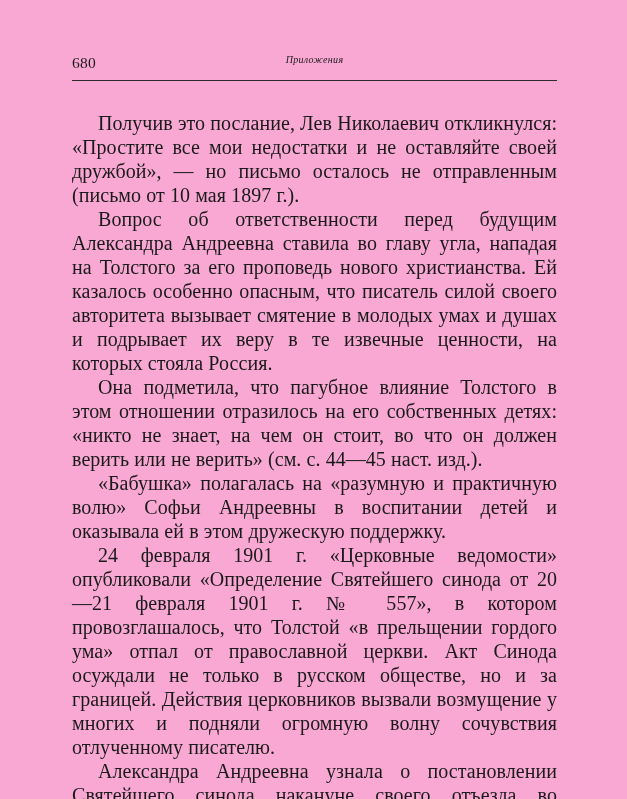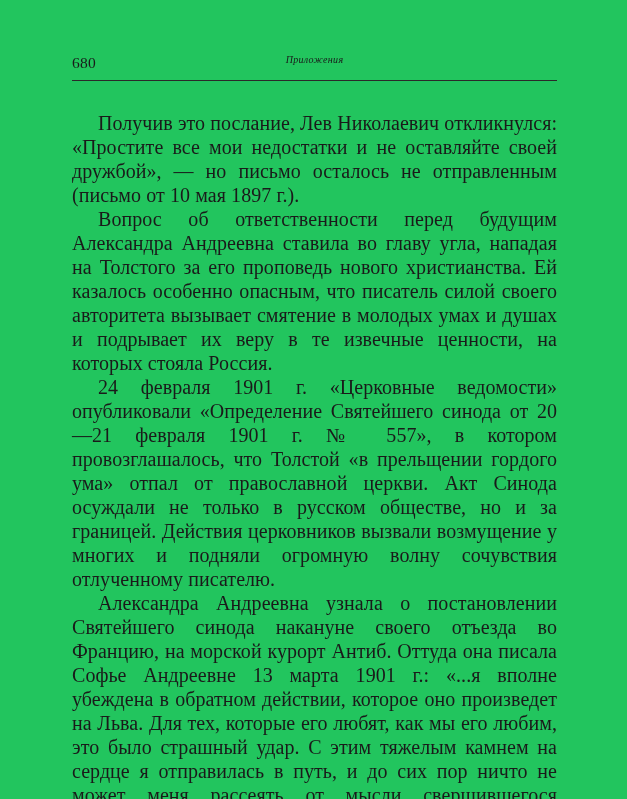--- a/index.html
+++ b/index.html
@@ -14,21 +14,21 @@
     overflow: hidden;
     font-family: "Liberation Serif", "DejaVu Serif", serif;
     color: #1a1a1a;
     -webkit-font-smoothing: antialiased;
   }
 
   .page {
     position: relative;
     width: 627px;
     height: 799px;
-    background: #22c55e;
+    background: #f9a8d4;
     box-sizing: border-box;
   }
 
   .text-block {
     position: absolute;
     left: 72px;
     top: 55px;
     width: 485px;
   }
 
@@ -86,18 +86,20 @@
 
     <div class="running-head">
       <span class="folio">680</span>
       <span class="head-title">Приложения</span>
     </div>
     <div class="head-rule"></div>
 
     <div class="body-copy">
       <p>Получив это послание, Лев Николаевич откликнулся: «Простите все мои недостатки и не оставляйте своей дружбой», — но письмо осталось не отправленным (письмо  от 10 мая 1897 г.).</p>
       <p>Вопрос об ответственности перед будущим Александра Андреевна ставила во главу угла, нападая на Толстого за его проповедь нового христианства. Ей казалось особенно опасным, что писатель силой своего авторитета вызывает смятение в молодых умах и душах и подрывает их веру в те извечные ценности, на которых стояла Россия.</p>
+      <p>Она подметила, что пагубное влияние Толстого в этом отношении отразилось на его собственных детях: «никто не знает, на чем он стоит, во что он должен верить или не верить» (см. с. 44—45 наст. изд.).</p>
+      <p>«Бабушка» полагалась на «разумную и практичную волю» Софьи Андреевны в воспитании детей и оказывала ей в этом дружескую поддержку.</p>
       <p>24 февраля 1901 г. «Церковные ведомости» опубликовали «Определение Святейшего синода от 20—21 февраля 1901 г. № 557», в котором провозглашалось, что Толстой «в прельщении гордого ума» отпал от православной церкви. Акт Синода осуждали не только в русском обществе, но и за границей. Действия церковников вызвали возмущение у многих и подняли огромную волну сочувствия отлученному писателю.</p>
       <p>Александра Андреевна узнала о постановлении Святейшего синода накануне своего отъезда во Францию, на морской курорт Антиб. Оттуда она писала Софье Андреевне 13 марта 1901 г.: «...я вполне убеждена в обратном действии, которое оно произведет на Льва. Для тех, которые его любят, как мы его любим, это было страшный удар. С этим тяжелым камнем на сердце я отправилась в путь, и до сих пор ничто не может меня рассеять от мысли свершившегося печального факта. Днем и ночью обдумываю этот обоюдоострый вопрос, в котором вижу окончательно не столько личную обиду, сколько борьбу двух разнородных элементов. Один Господь может разрешить, кто тут больше или меньше виноват ⟨ ... ⟩ Всегда и глубоко буду сожалеть, что они решились на подобный шаг, но еще больше жалею, что Лев подал им на то повод ⟨...⟩ Ты сама знаешь, как легко соблазнить молодежь отрицаниями, избавля-</p>
     </div>
 
   </div>
 </div>
 
 </body></html>

